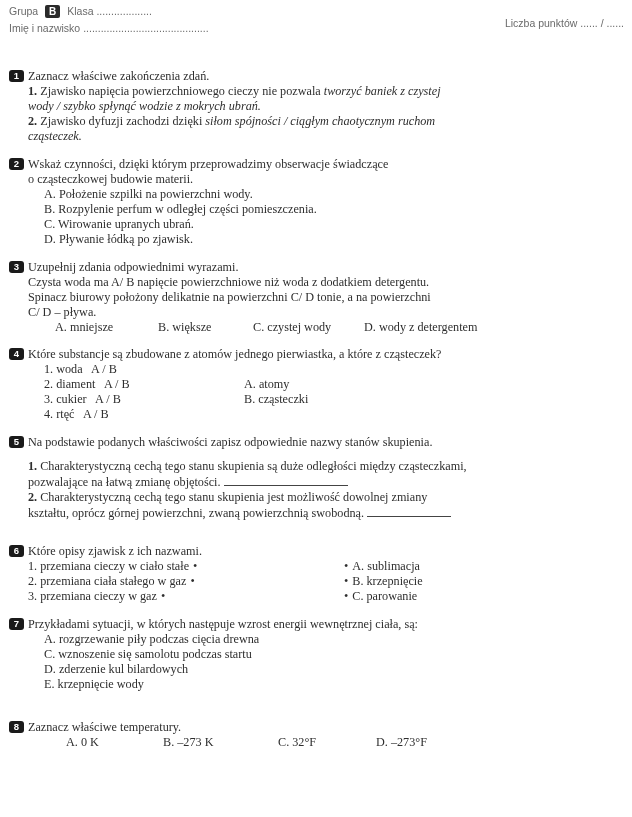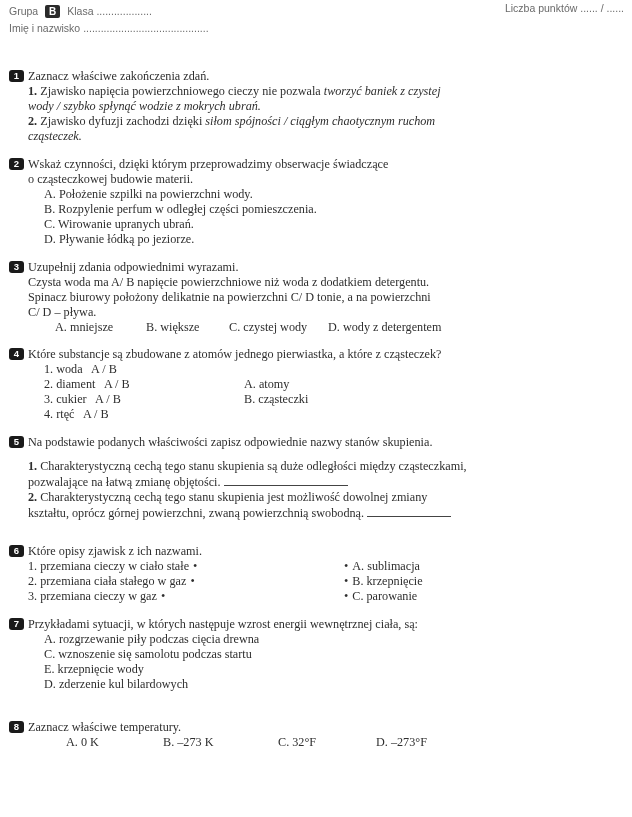--- a/index.html
+++ b/index.html
@@ -20,21 +20,21 @@
 </style>
 </head>
 <body>
 
 <div class="hdr" style="left:9px; top:5px;">
   <span>Grupa</span>
   <span class="grp-badge">B</span>
   <span>Klasa</span>
   <span>...................</span>
 </div>
-<div class="hdr" style="right:8px; top:2px;">
+<div class="hdr" style="right:8px; top:17px;">
   <span>Liczba punktów</span>
   <span>...... / ......</span>
 </div>
 <div class="hdr" style="left:9px; top:22px;">
   <span>Imię i nazwisko</span>
   <span>...........................................</span>
 </div>
 
 <div class="doc">
 
@@ -43,29 +43,29 @@
     <div class="ind1" style="width:440px;"><b>1.</b><span> Zjawisko napięcia powierzchniowego cieczy nie pozwala </span><span class="it">tworzyć baniek z czystej wody / szybko spłynąć wodzie z mokrych ubrań.</span></div>
     <div class="ind1" style="width:440px;"><b>2.</b><span> Zjawisko dyfuzji zachodzi dzięki </span><span class="it">siłom spójności / ciągłym chaotycznym ruchom cząsteczek.</span></div>
   </div>
 
   <div class="q" style="top:157px;">
     <div class="qtitle"><span class="num">2</span><span>Wskaż czynności, dzięki którym przeprowadzimy obserwacje świadczące</span></div>
     <div class="ind1">o cząsteczkowej budowie materii.</div>
     <div class="ind2">A. Położenie szpilki na powierzchni wody.</div>
     <div class="ind2">B. Rozpylenie perfum w odległej części pomieszczenia.</div>
     <div class="ind2">C. Wirowanie upranych ubrań.</div>
-    <div class="ind2">D. Pływanie łódką po jeziorze.</div>
+    <div class="ind2">D. Pływanie łódką po zjawisk.</div>
   </div>
 
   <div class="q" style="top:260px;">
     <div class="qtitle"><span class="num">3</span><span>Uzupełnij zdania odpowiednimi wyrazami.</span></div>
     <div class="ind1">Czysta woda ma A/ B napięcie powierzchniowe niż woda z dodatkiem detergentu.</div>
     <div class="ind1">Spinacz biurowy położony delikatnie na powierzchni C/ D tonie, a na powierzchni</div>
     <div class="ind1">C/ D – pływa.</div>
-    <div class="row" style="padding-left:46px;">
+    <div class="row" style="padding-left:46px;gap:12px;">
       <span style="width:91px;">A. mniejsze</span>
       <span style="width:83px;">B. większe</span>
       <span style="width:99px;">C. czystej wody</span>
       <span>D. wody z detergentem</span>
     </div>
   </div>
 
   <div class="q" style="top:347px; width:500px;">
     <div class="qtitle"><span class="num">4</span><span>Które substancje są zbudowane z atomów jednego pierwiastka, a które z cząsteczek?</span></div>
     <div class="row">
@@ -108,22 +108,22 @@
         <span class="ind1" style="width:312px;"><span>3. przemiana cieczy w gaz</span><span class="dot">•</span></span>
         <span class="dot">•</span>
         <span>C. parowanie</span>
       </div>
   </div>
 
   <div class="q" style="top:617px;">
     <div class="qtitle"><span class="num">7</span><span>Przykładami sytuacji, w których następuje wzrost energii wewnętrznej ciała, są:</span></div>
     <div class="ind2">A. rozgrzewanie piły podczas cięcia drewna</div>
     <div class="ind2">C. wznoszenie się samolotu podczas startu</div>
+    <div class="ind2">D. zderzenie kul bilardowych</div>
     <div class="ind2">E. krzepnięcie wody</div>
-    <div class="ind2">D. zderzenie kul bilardowych</div>
   </div>
 
   <div class="q" style="top:720px;">
     <div class="qtitle"><span class="num">8</span><span>Zaznacz właściwe temperatury.</span></div>
     <div class="row" style="padding-left:57px;">
       <span style="width:97px;">A. 0 K</span>
       <span style="width:115px;">B. –273 K</span>
       <span style="width:98px;">C. 32°F</span>
       <span>D. –273°F</span>
     </div>

